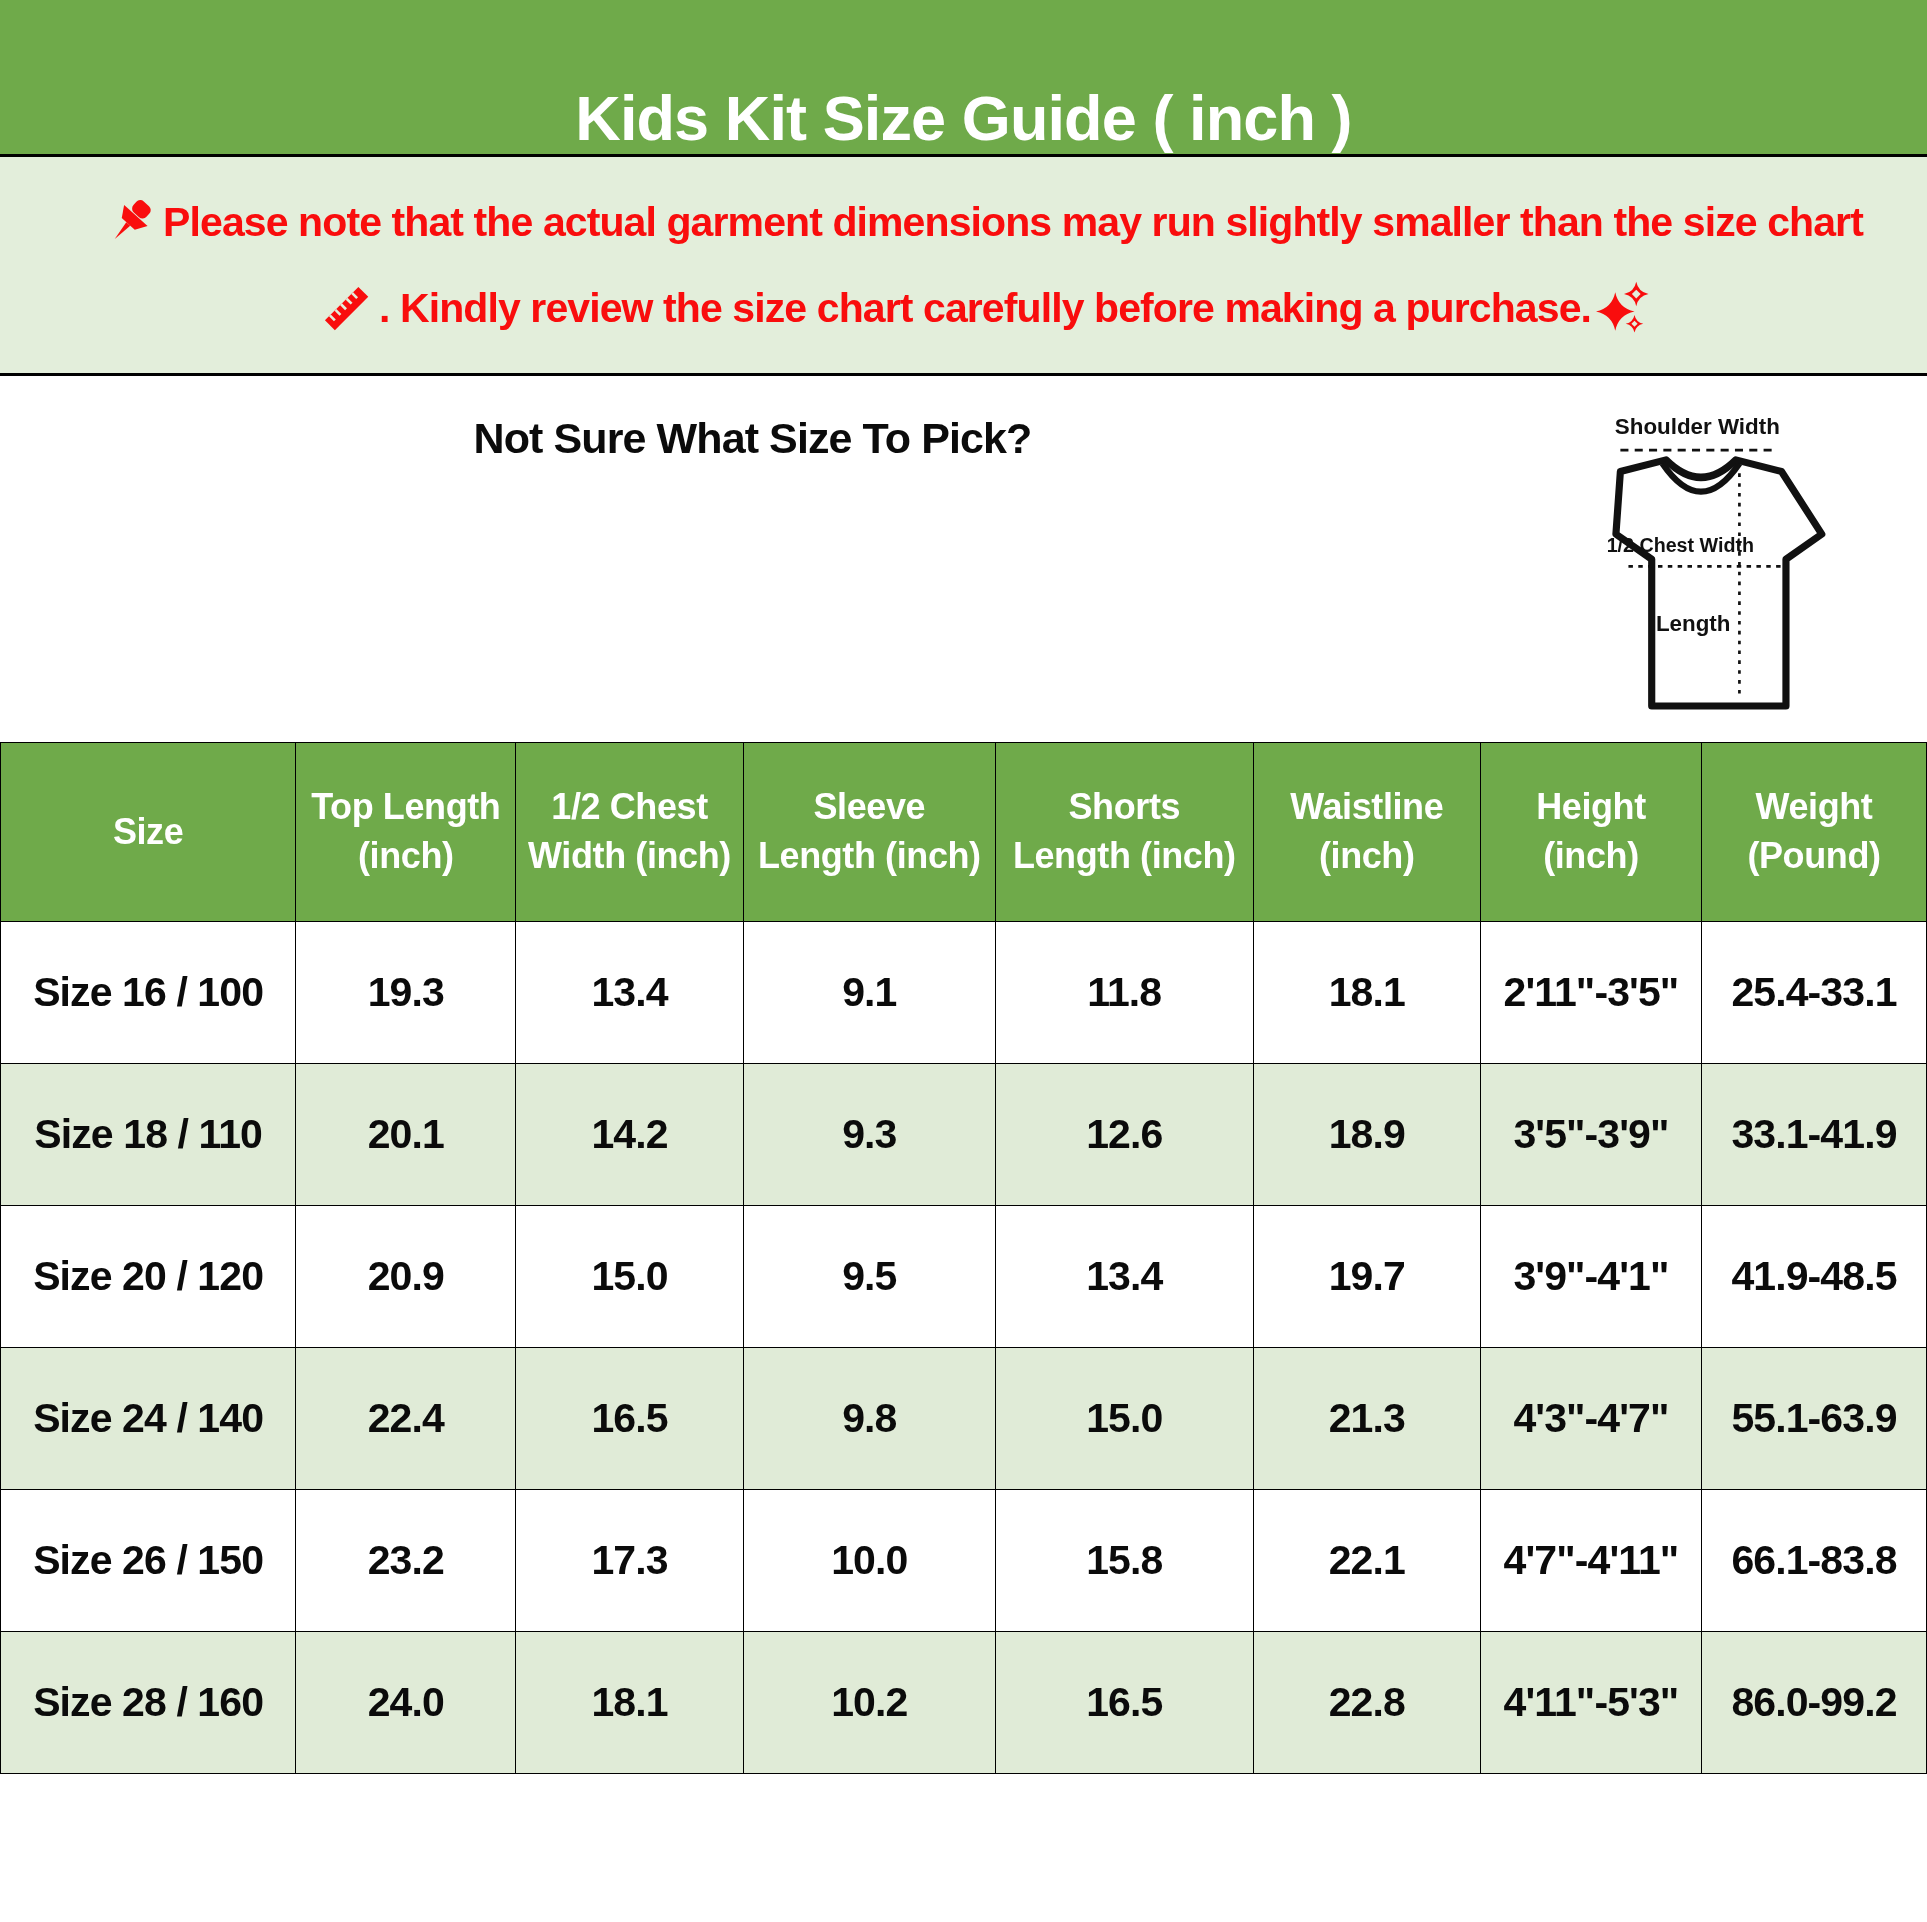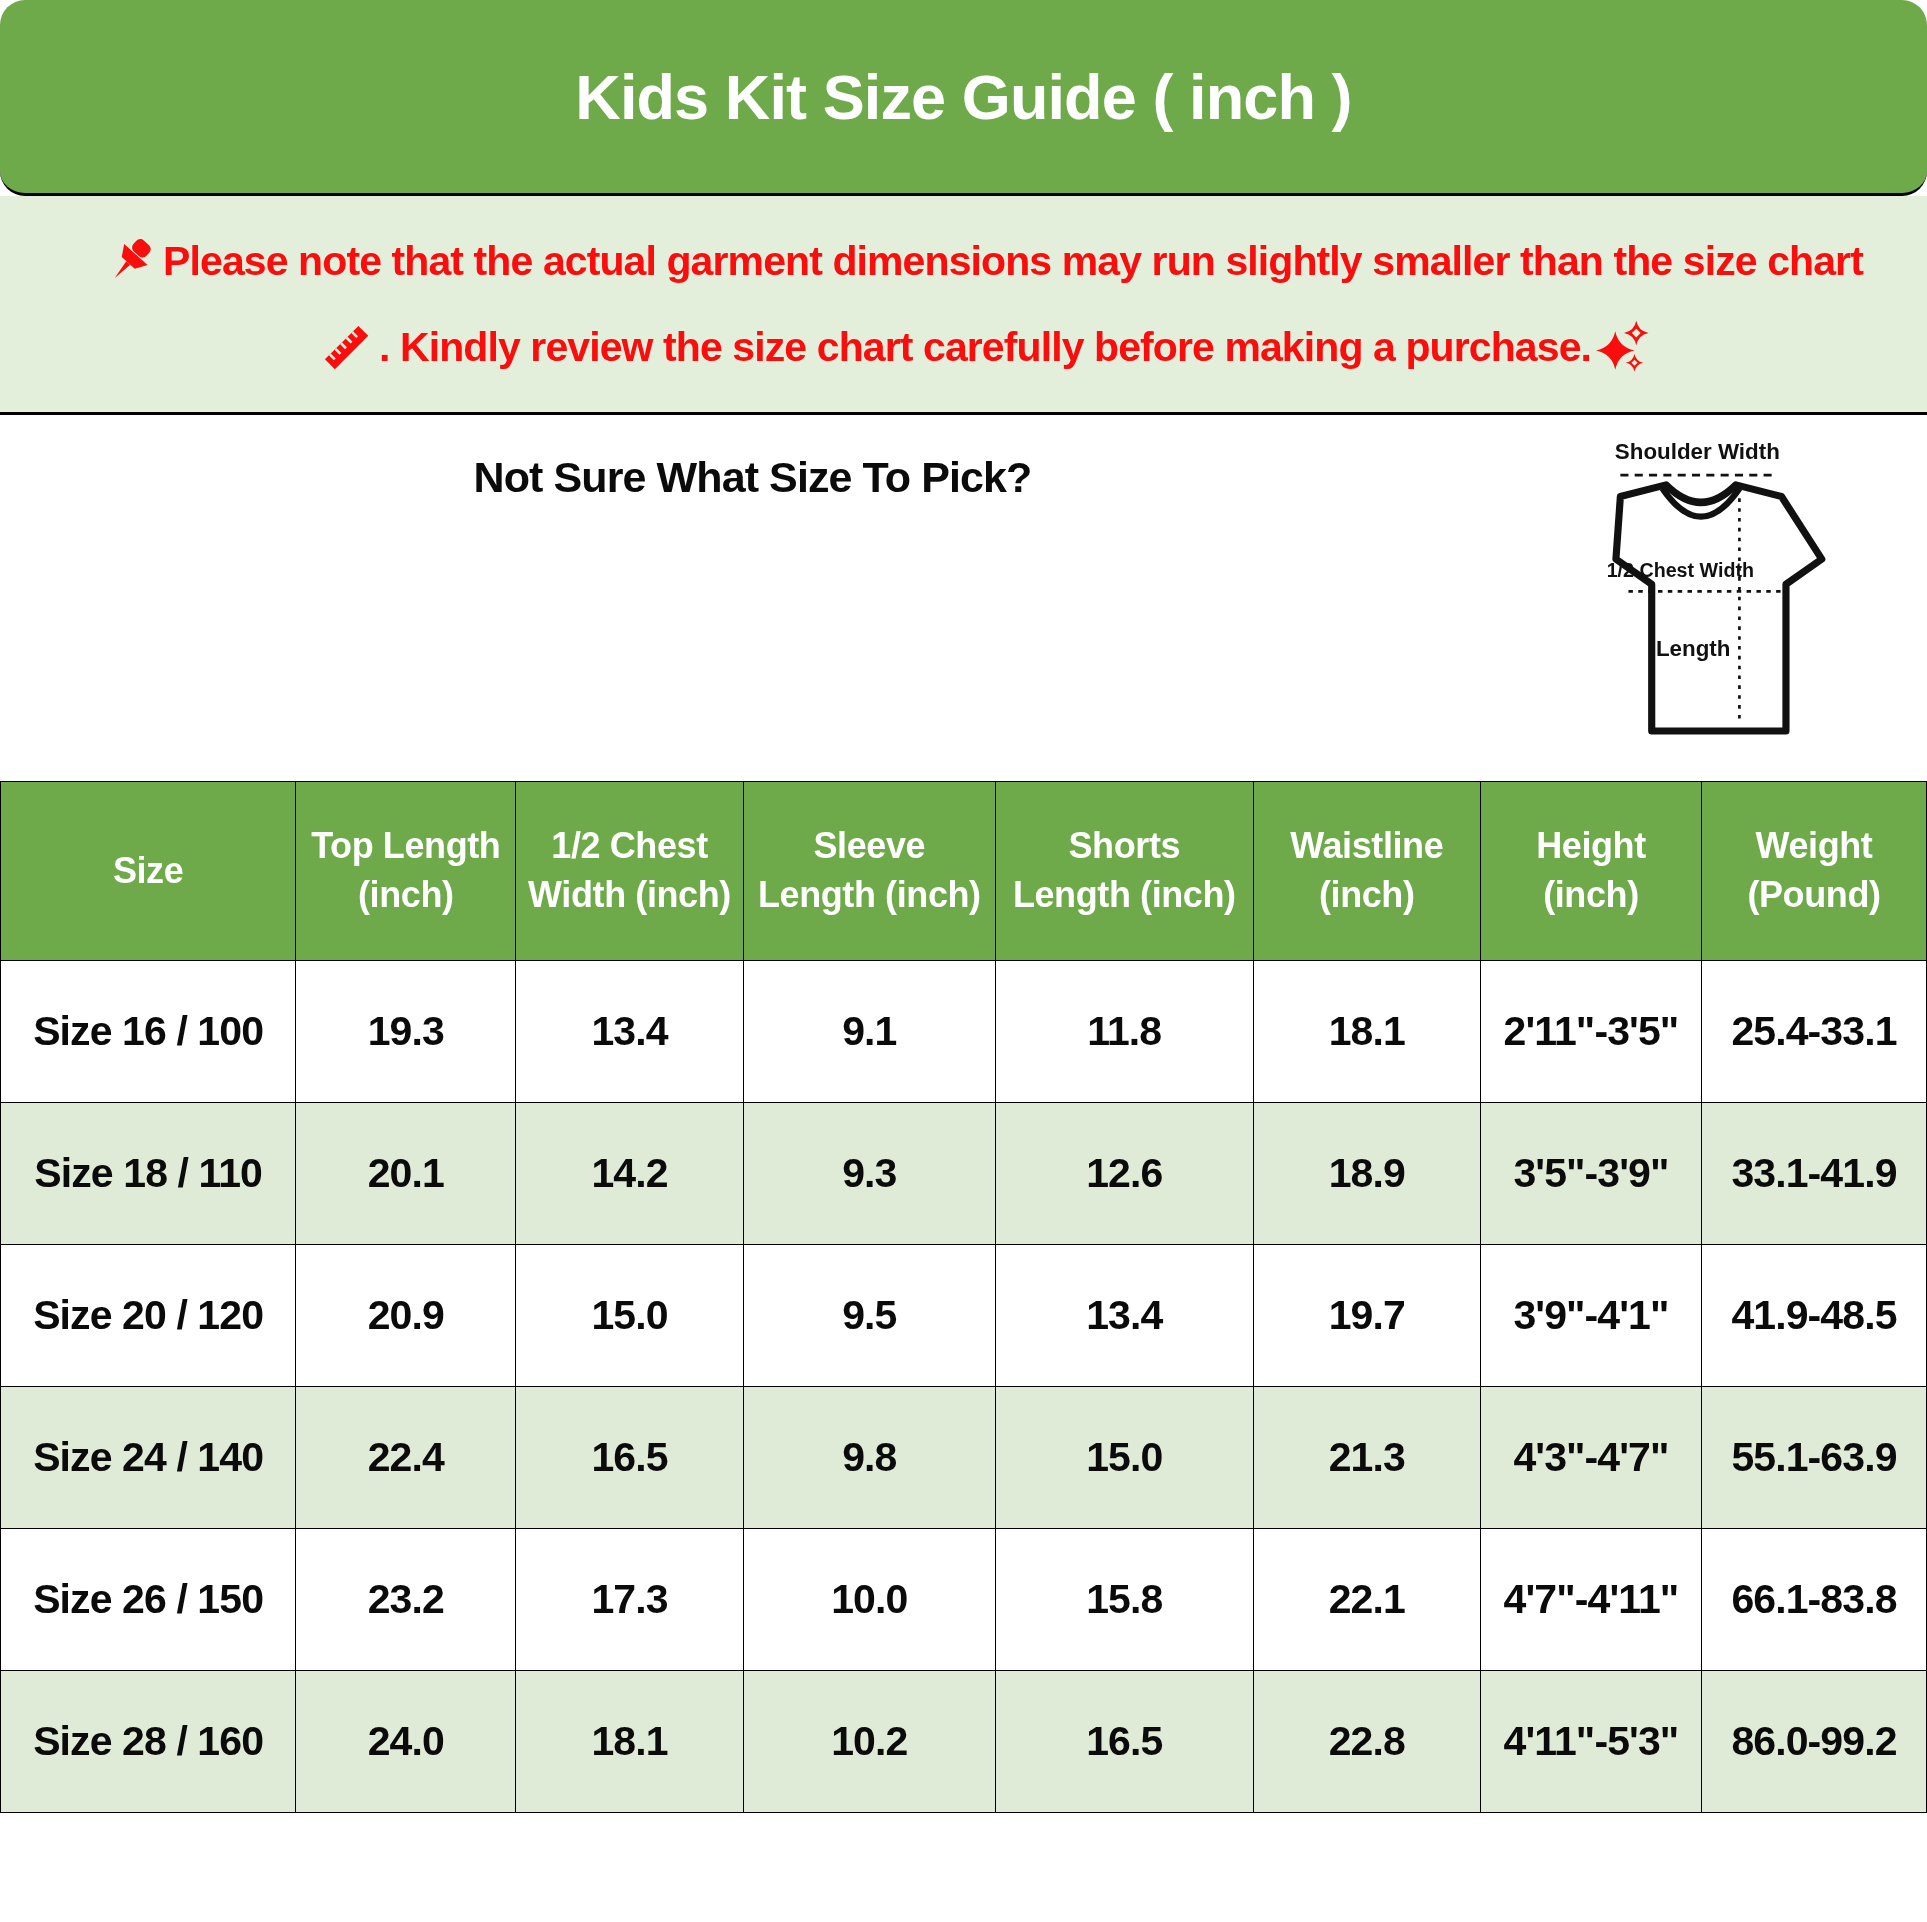--- a/index.html
+++ b/index.html
@@ -5,22 +5,22 @@
   * { margin:0; padding:0; box-sizing:border-box; }
   html,body { background:#ffffff; }
   body {
     width:1927px; height:1923px;
     font-family:"Liberation Sans","DejaVu Sans",sans-serif;
     font-weight:bold; color:#0b0b0b; overflow:hidden;
   }
 
   
   .title-bar {
-    height:196px; background:#6FAA4A; border-bottom:3.6px solid #000;
-    display:flex; align-items:center; justify-content:center;border-radius:25px;
+    height:157px; background:#6FAA4A; border-bottom:3.6px solid #000;
+    display:flex; align-items:flex-end; justify-content:center;
   }
   .title-bar h1 { color:#ffffff; font-size:63px; letter-spacing:-0.9px; }
 
   
   .notice {
     height:219px; background:#E3EEDB; border-bottom:3.6px solid #000;
     display:flex; flex-direction:column; align-items:center; justify-content:center;
     row-gap:30px;
     padding-left:43px;
   }
@@ -32,21 +32,21 @@
   .notice-line .txt { padding:0 5.4px; }
 
   
   .info { position:relative; height:366px; background:#ffffff; }
   .info-text { width:1505px; padding-top:38px; text-align:center; }
   .info-text h2 { font-size:43px; letter-spacing:-0.9px; }
   .info-text p {
     margin-top:14.3px; font-size:34px; line-height:1.58;
     letter-spacing:-0.4px; white-space:pre-line;
   }
-  .diagram { position:absolute; top:6px; right:5.4px; width:358px; height:339px; }
+  .diagram { position:absolute; top:20px; right:5.4px; width:358px; height:339px; }
   .diagram svg { width:100%; height:100%; }
   .diagram text { font-family:"Liberation Sans","DejaVu Sans",sans-serif; font-weight:bold; fill:#111; }
 
   
   table.size-table { width:100%; border-collapse:collapse; table-layout:fixed; }
   .size-table th, .size-table td {
     border:1.8px solid #000; text-align:center; vertical-align:middle;
   }
   .size-table thead tr { height:179px; background:#6FAA4A; }
   .size-table th {

